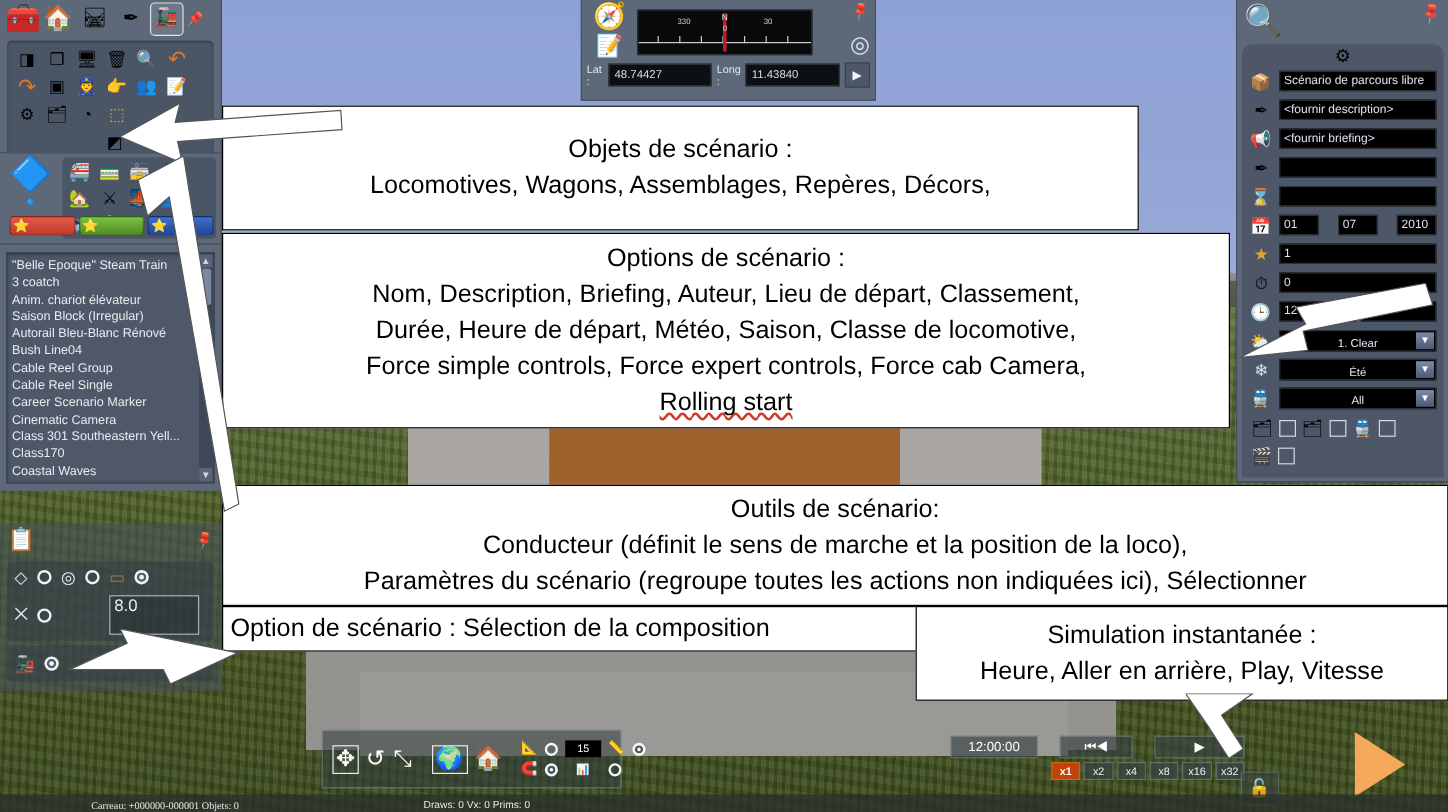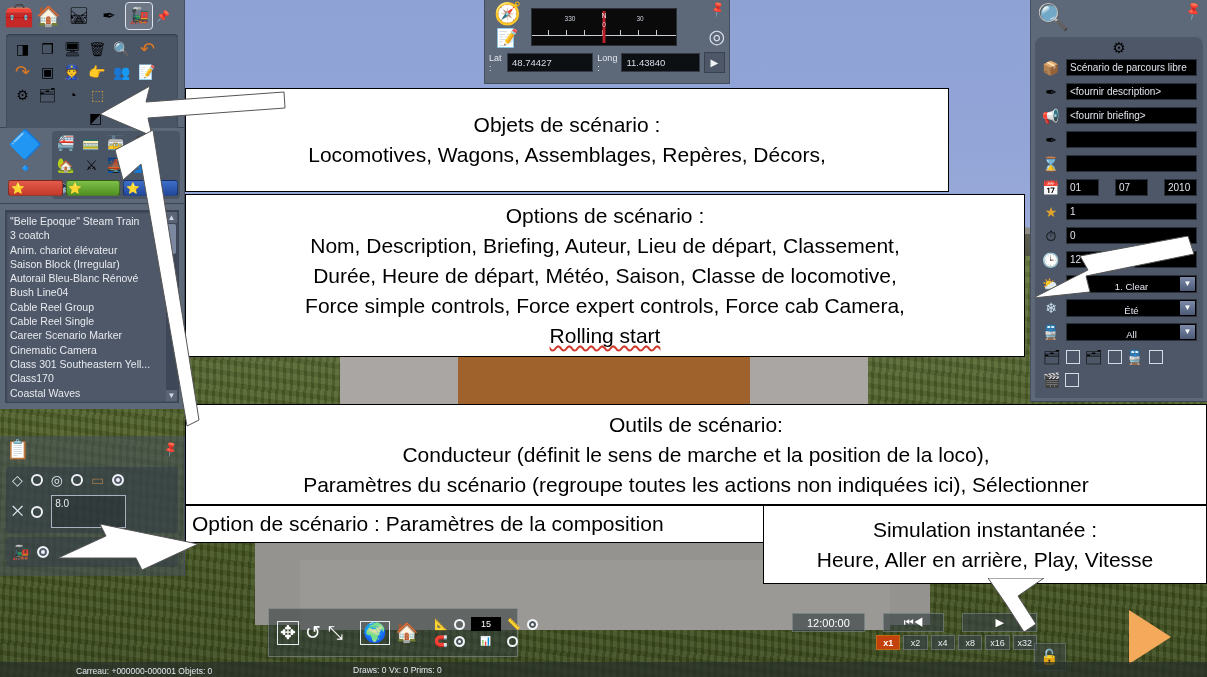--- a/index.html
+++ b/index.html
@@ -138,22 +138,22 @@
   }
   .lt-row { display: flex; align-items: center; gap: 8px; margin-bottom: 7px; }
   .lt-row:last-child { margin-bottom: 0; }
   .radio {
     width: 12px; height: 12px; border-radius: 50%;
     border: 2px solid #eef1f6; background: transparent; cursor: pointer;
   }
   .radio.on { box-shadow: inset 0 0 0 2px #525c6b; background: #eef1f6; }
   .lt-field {
     width: 75px; height: 33px; background: rgba(20,25,30,.25);
-    border: 1px solid #aab2c0; color: #e9ecf1; font-size: 10px;
-    padding: 0 3px; line-height: 15px;
+    border: 1px solid #aab2c0; color: #e9ecf1; font-size: 14px;
+    padding: 0 3px; line-height: 15px; margin-left: 40px;
   }
   .lt-bot { margin: 4px 6px; background: rgba(50,60,70,.5); border-radius: 4px; padding: 7px 6px; }
 
   
   .compass-panel {
     position: absolute; left: 484px; top: 0; width: 246px; height: 84px;
     background: #5d6879; border: 1px solid #454f60; border-top: none;
   }
   .cp-left { position: absolute; left: 4px; top: 2px; width: 38px; }
   .cp-icon { font-size: 22px; line-height: 24px; text-align: center; cursor: pointer; }
@@ -276,21 +276,21 @@
     width: 0; height: 0;
     border-left: 42px solid #f5a95b;
     border-top: 27px solid transparent;
     border-bottom: 27px solid transparent;
   }
   .status-bar {
     position: absolute; left: 0; bottom: 0; width: 1207px; height: 15px;
     background: rgba(40,48,42,.75);
     font-size: 8.5px; color: #e4e8ee;
   }
-  .sb-left { position: absolute; left: 76px; top: 4px; }
+  .sb-left { position: absolute; left: 76px; top: 4px; font-family: Liberation Serif, serif; }
   .sb-right { position: absolute; left: 353px; top: 3px; }
 
   
   .anno {
     position: absolute; background: #fff; border: 1px solid #000;
     color: #000; text-align: center; z-index: 50;
     font-size: 21px; line-height: 30px;
     display: flex; flex-direction: column; justify-content: center;
     padding: 3px 6px;
   }
@@ -637,21 +637,21 @@
     <div class="ln squiggle">Rolling start</div>
   </div>
 
   <div class="anno" id="anno-outils">
     <div class="ln">Outils de scénario:</div>
     <div class="ln">Conducteur (définit le sens de marche et la position de la loco),</div>
     <div class="ln">Paramètres du scénario (regroupe toutes les actions non indiquées ici), Sélectionner</div>
   </div>
 
   <div class="anno" id="anno-compo">
-    <div class="ln">Option de scénario : Paramètres de la composition</div>
+    <div class="ln">Option de scénario : Sélection de la composition</div>
   </div>
 
   <div class="anno" id="anno-simu">
     <div class="ln">Simulation instantanée :</div>
     <div class="ln">Heure, Aller en arrière, Play, Vitesse</div>
   </div>
 
   <svg class="arrow" style="left:88px;top:78px;width:200px;height:60px" viewBox="0 0 200 60">
     <polygon points="12,36 62,8 58,24 196,14 197,30 60,40 64,58" fill="#ffffff" stroke="#555" stroke-width="1"></polygon>
   </svg>

